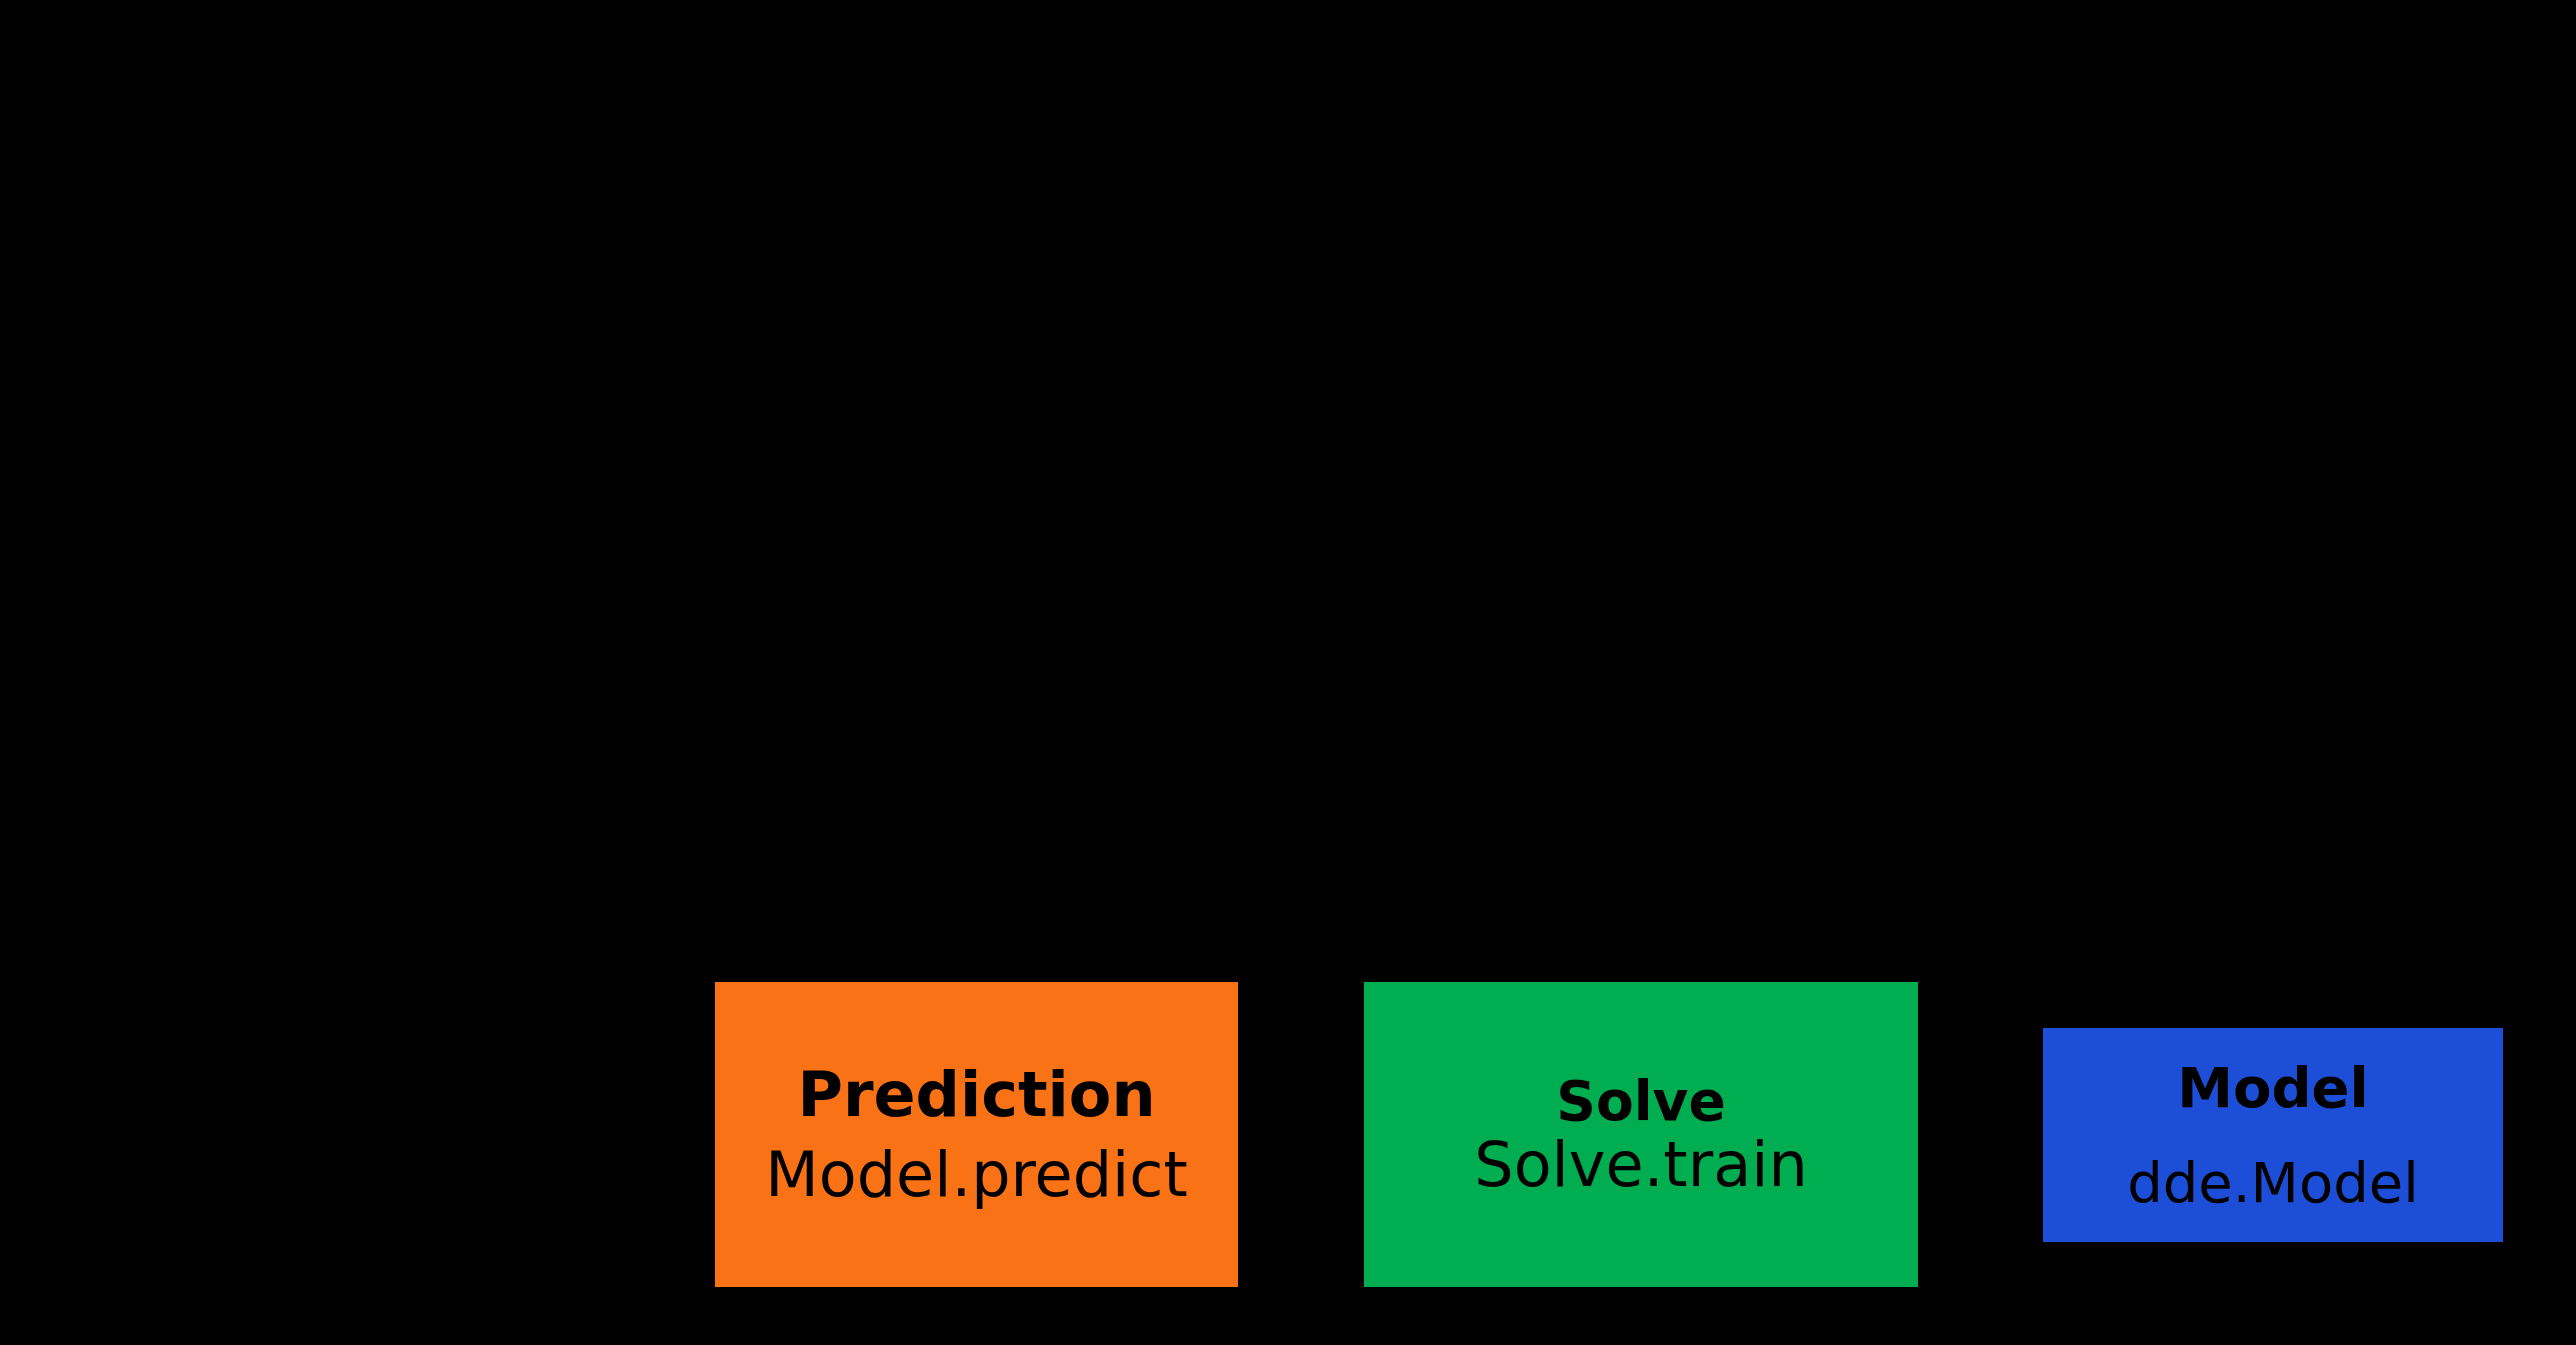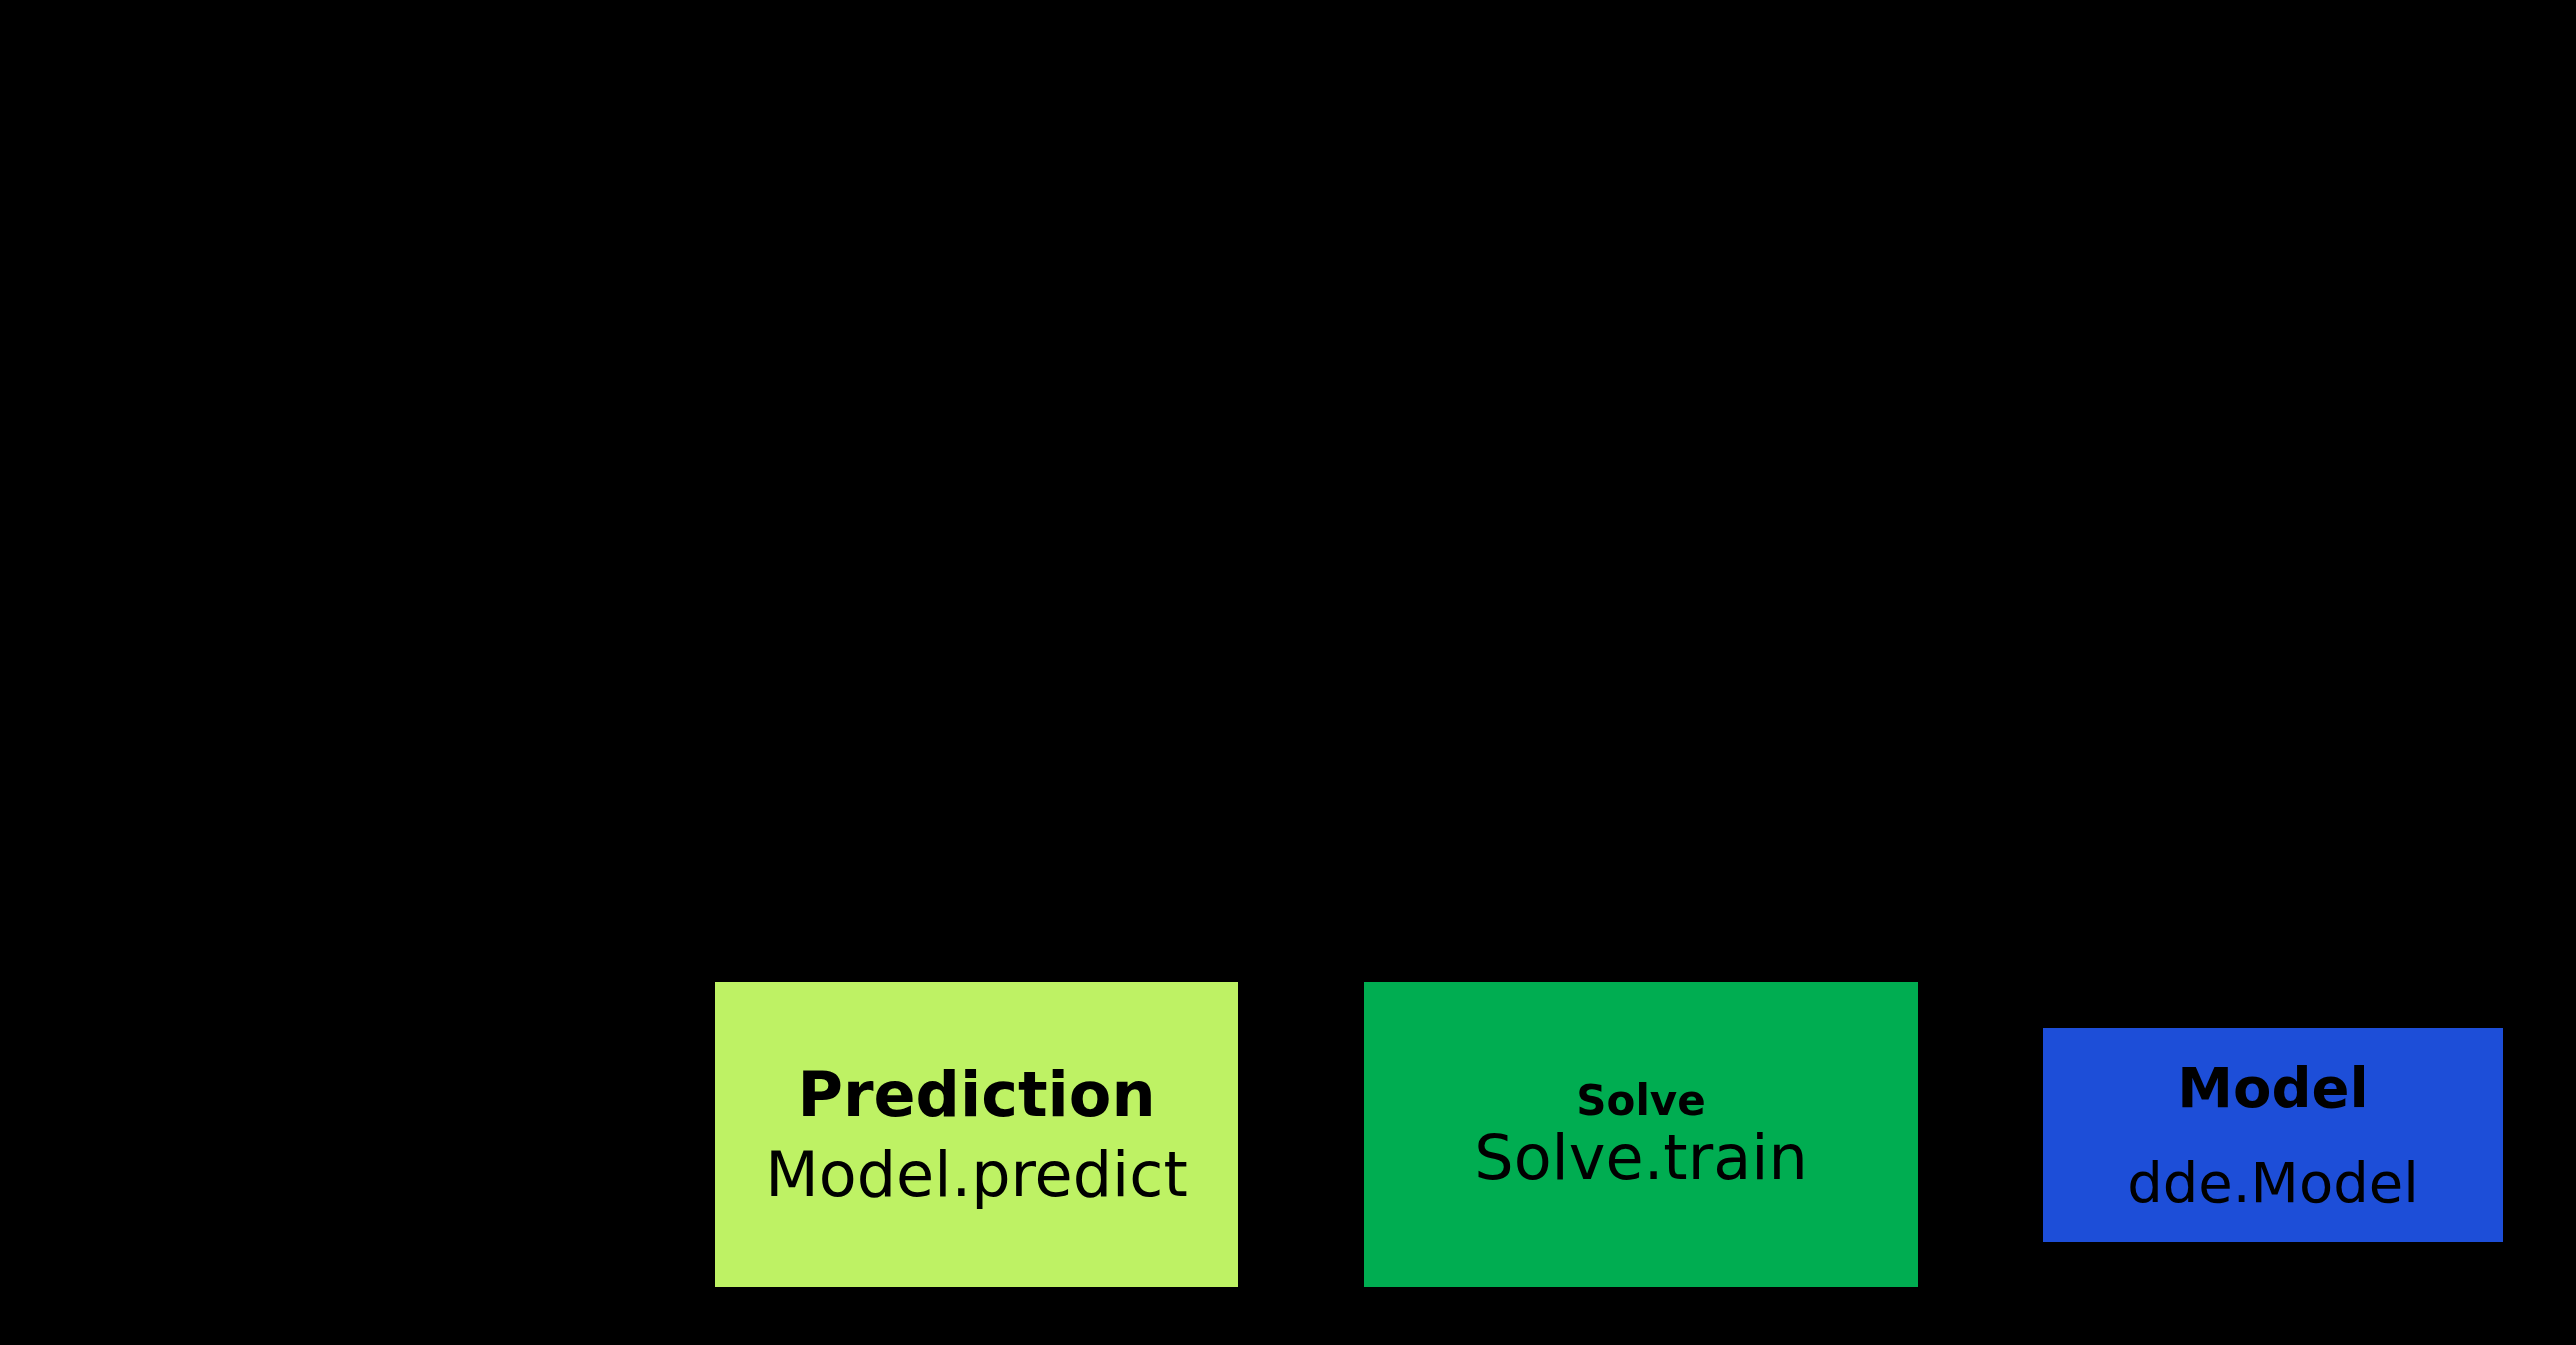--- a/index.html
+++ b/index.html
@@ -64,33 +64,33 @@
   #node-visualization .title {
     font-size: 62px;
     letter-spacing: -0.5px;
   }
 
   #node-prediction {
     left: 715px;
     top: 982px;
     width: 523px;
     height: 305px;
-    background: #bef264;
+    background: #f97316;
   }
   #node-prediction .title { font-size: 62px; }
   #node-prediction .sub   { font-size: 62px; margin-top: 16px; }
 
   #node-solve {
     left: 1364px;
     top: 982px;
     width: 554px;
     height: 305px;
     background: #00AD51;
   }
-  #node-solve .title { font-size: 42px; }
+  #node-solve .title { font-size: 55px; }
   #node-solve .sub   { font-size: 62px; margin-top: 3.8px; }
 
   #node-model {
     left: 2043px;
     top: 1028px;
     width: 460px;
     height: 214px;
     background: #1d4ed8;
     gap: 20px;
   }

